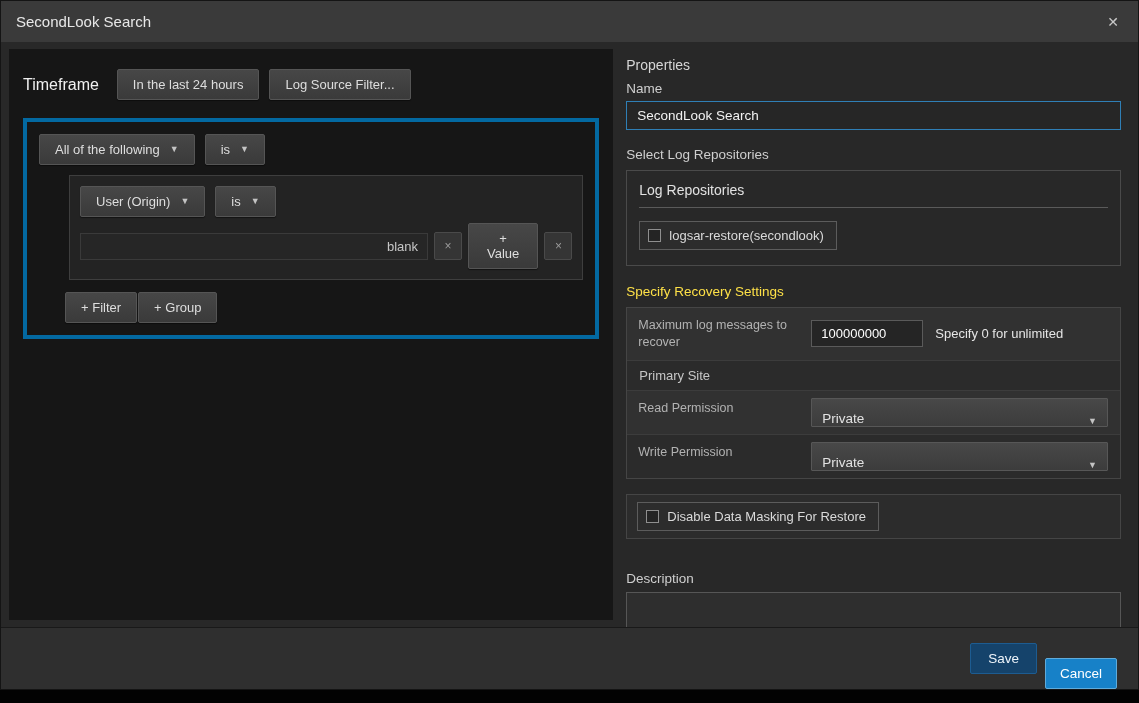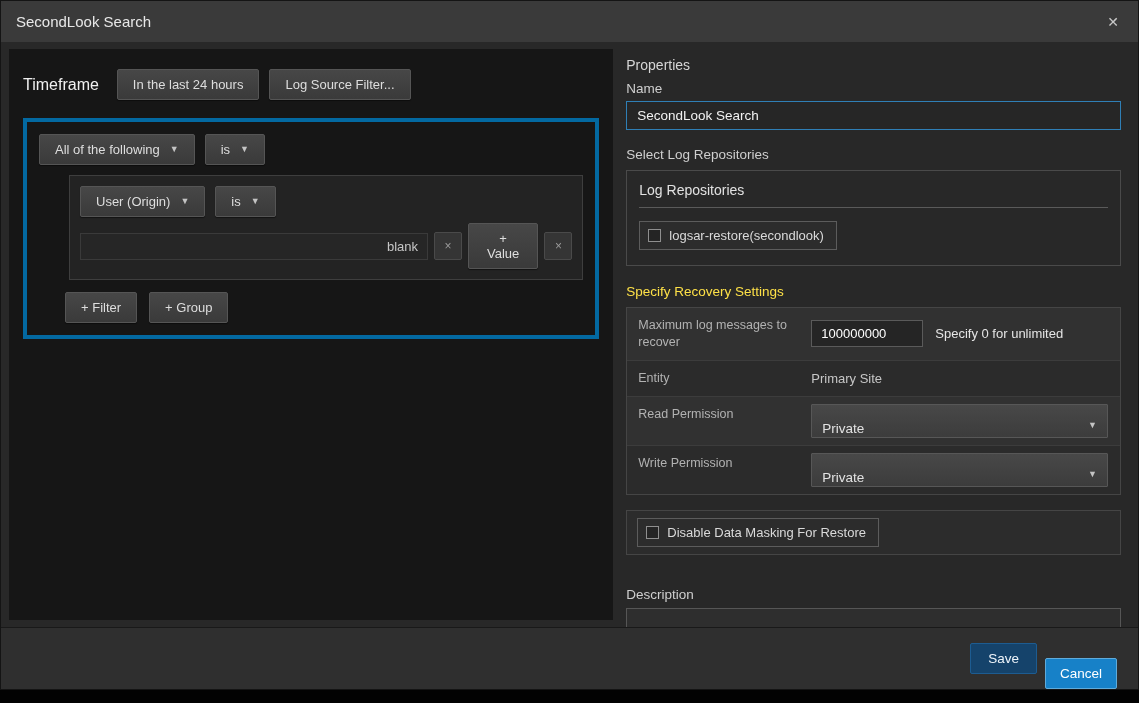--- a/index.html
+++ b/index.html
@@ -65,21 +65,21 @@
     background: #262626; border: 1px solid #3a3a3a;
     color: #c6c6c6; font-size: 13px; padding: 0 9px;
     font-family: inherit;
     text-align: right;
   }
   .xbtn {
     width: 31px; height: 28px;
     background: #353535; border: 1px solid #4a4a4a; border-radius: 2px;
     color: #9a9a9a; font-size: 12px; cursor: pointer;
   }
-  .add-row { display: flex; gap: 12px; margin-top: 4px; padding-left: 26px; }
+  .add-row { display: flex; gap: 1px; margin-top: 4px; padding-left: 26px; }
 
   
   .sec-label { font-size: 14px; color: #d6d6d6; }
   .name-label { font-size: 13.5px; color: #cfcfcf; margin-top: 8px; }
   .name-input {
     width: 100%; height: 29px; margin-top: 5px;
     background: #262626; border: 1px solid #2f7fb6;
     color: #f2f2f2; font-size: 13.5px; padding: 0 10px;
     font-family: inherit;
   }
@@ -105,22 +105,22 @@
     width: 112px; height: 27px;
     background: #252525; border: 1px solid #5a5a5a;
     color: #fff; font-size: 13px; padding: 0 9px; font-family: inherit;
   }
   .hint { color: #e5e5e5; font-size: 13px; }
   .plain-val { color: #c6c6c6; font-size: 13px; }
   .perm-dd {
     flex: 1; height: 29px;
     background: linear-gradient(#484848, #3c3c3c);
     border: 1px solid #575757; border-radius: 1px;
-    display: flex; align-items: flex-start; justify-content: space-between;
-    padding: 16px 10px; color: #e2e2e2; font-size: 13.5px; cursor: pointer;
+    display: flex; align-items: flex-end; justify-content: space-between;
+    padding: 0 10px; color: #e2e2e2; font-size: 13.5px; cursor: pointer;
     font-family: inherit;
   }
   .masking-box { border: 1px solid #454545; margin-top: 15px; padding: 7px 10px; background: #2c2c2c; }
   .desc-label { font-size: 13.5px; color: #cfcfcf; margin-top: 32px; }
   .desc-area {
     width: 100%; height: 63px; margin-top: 6px;
     background: #2e2e2e; border: 1px solid #565656;
     color: #ddd; font-family: inherit; font-size: 13px; padding: 6px 8px;
     resize: none;
   }
@@ -220,21 +220,20 @@
 
       <div class="settings-table">
         <div class="settings-row">
           <div class="settings-lbl">Maximum log messages to recover</div>
           <div class="settings-val">
             <input class="max-input" type="text" value="100000000" style="">
             <span class="hint">Specify 0 for unlimited</span>
           </div>
         </div>
         <div class="settings-row">
-          <div class="settings-lbl">Entity</div>
           <div class="settings-val">
             <span class="plain-val">Primary Site</span>
           </div>
         </div>
         <div class="settings-row">
           <div class="settings-lbl">Read Permission</div>
           <div class="settings-val">
             <button class="perm-dd">
               <span>Private</span>
               <span class="caret">▼</span>

